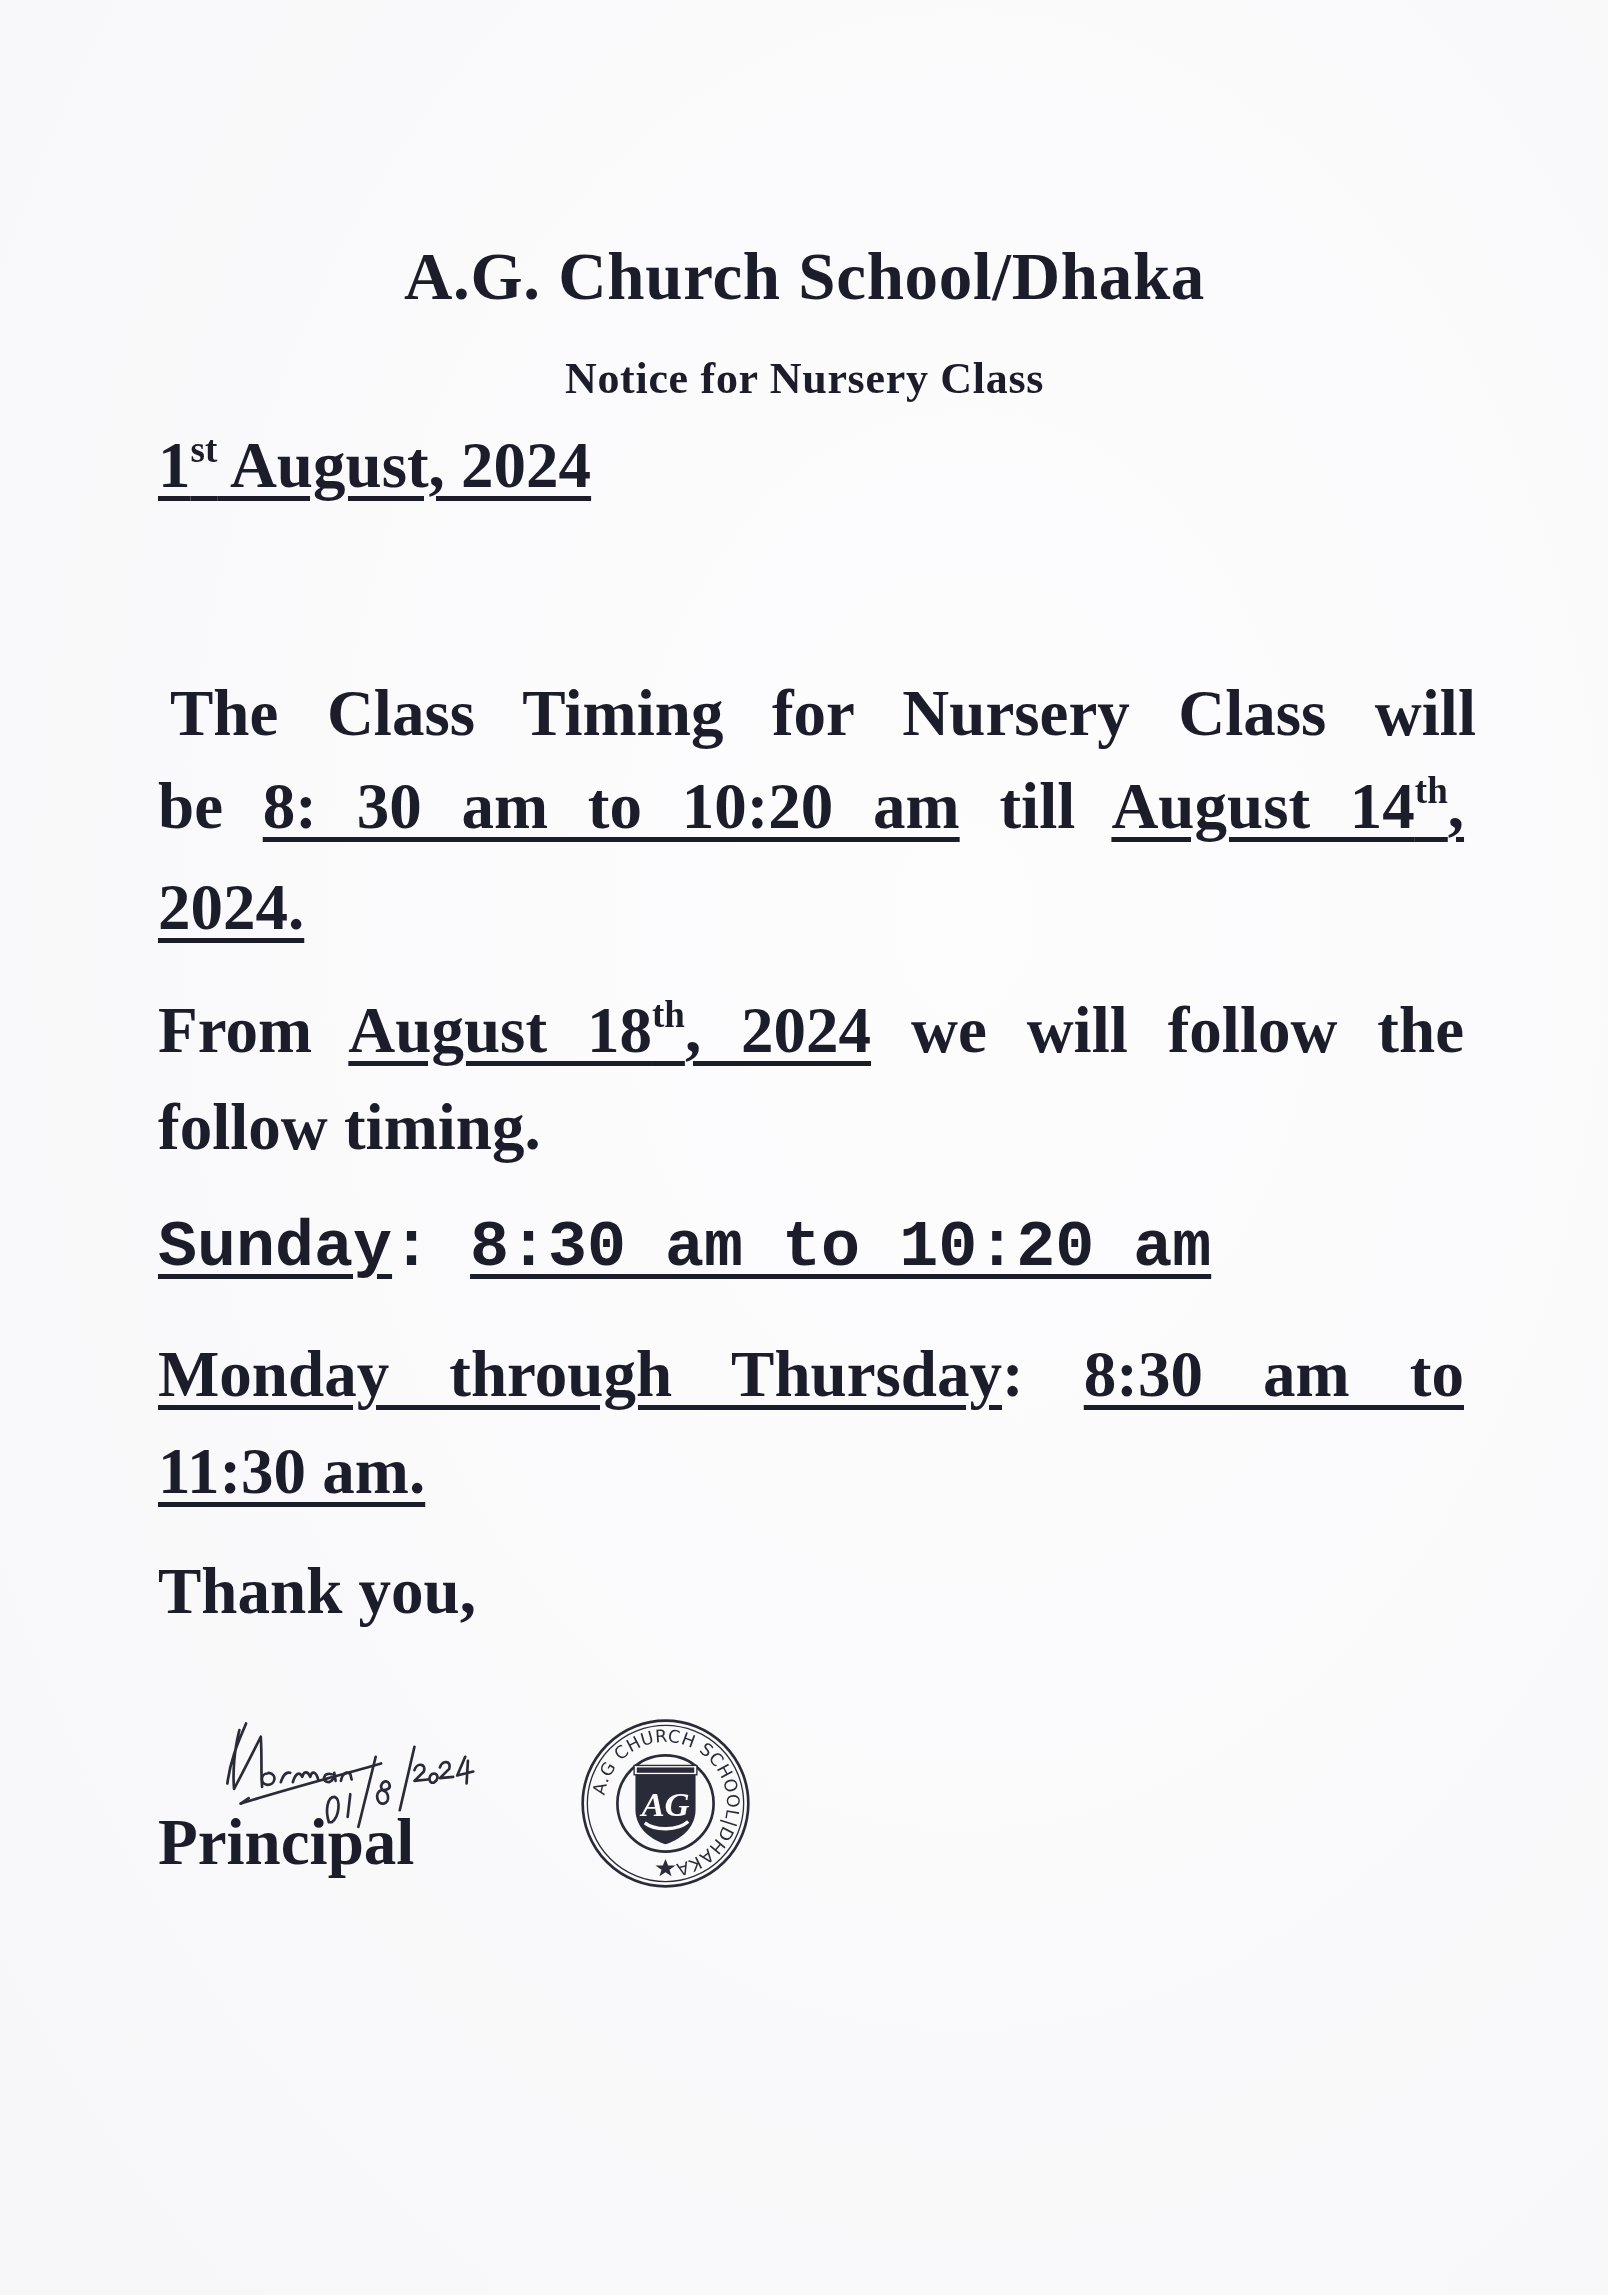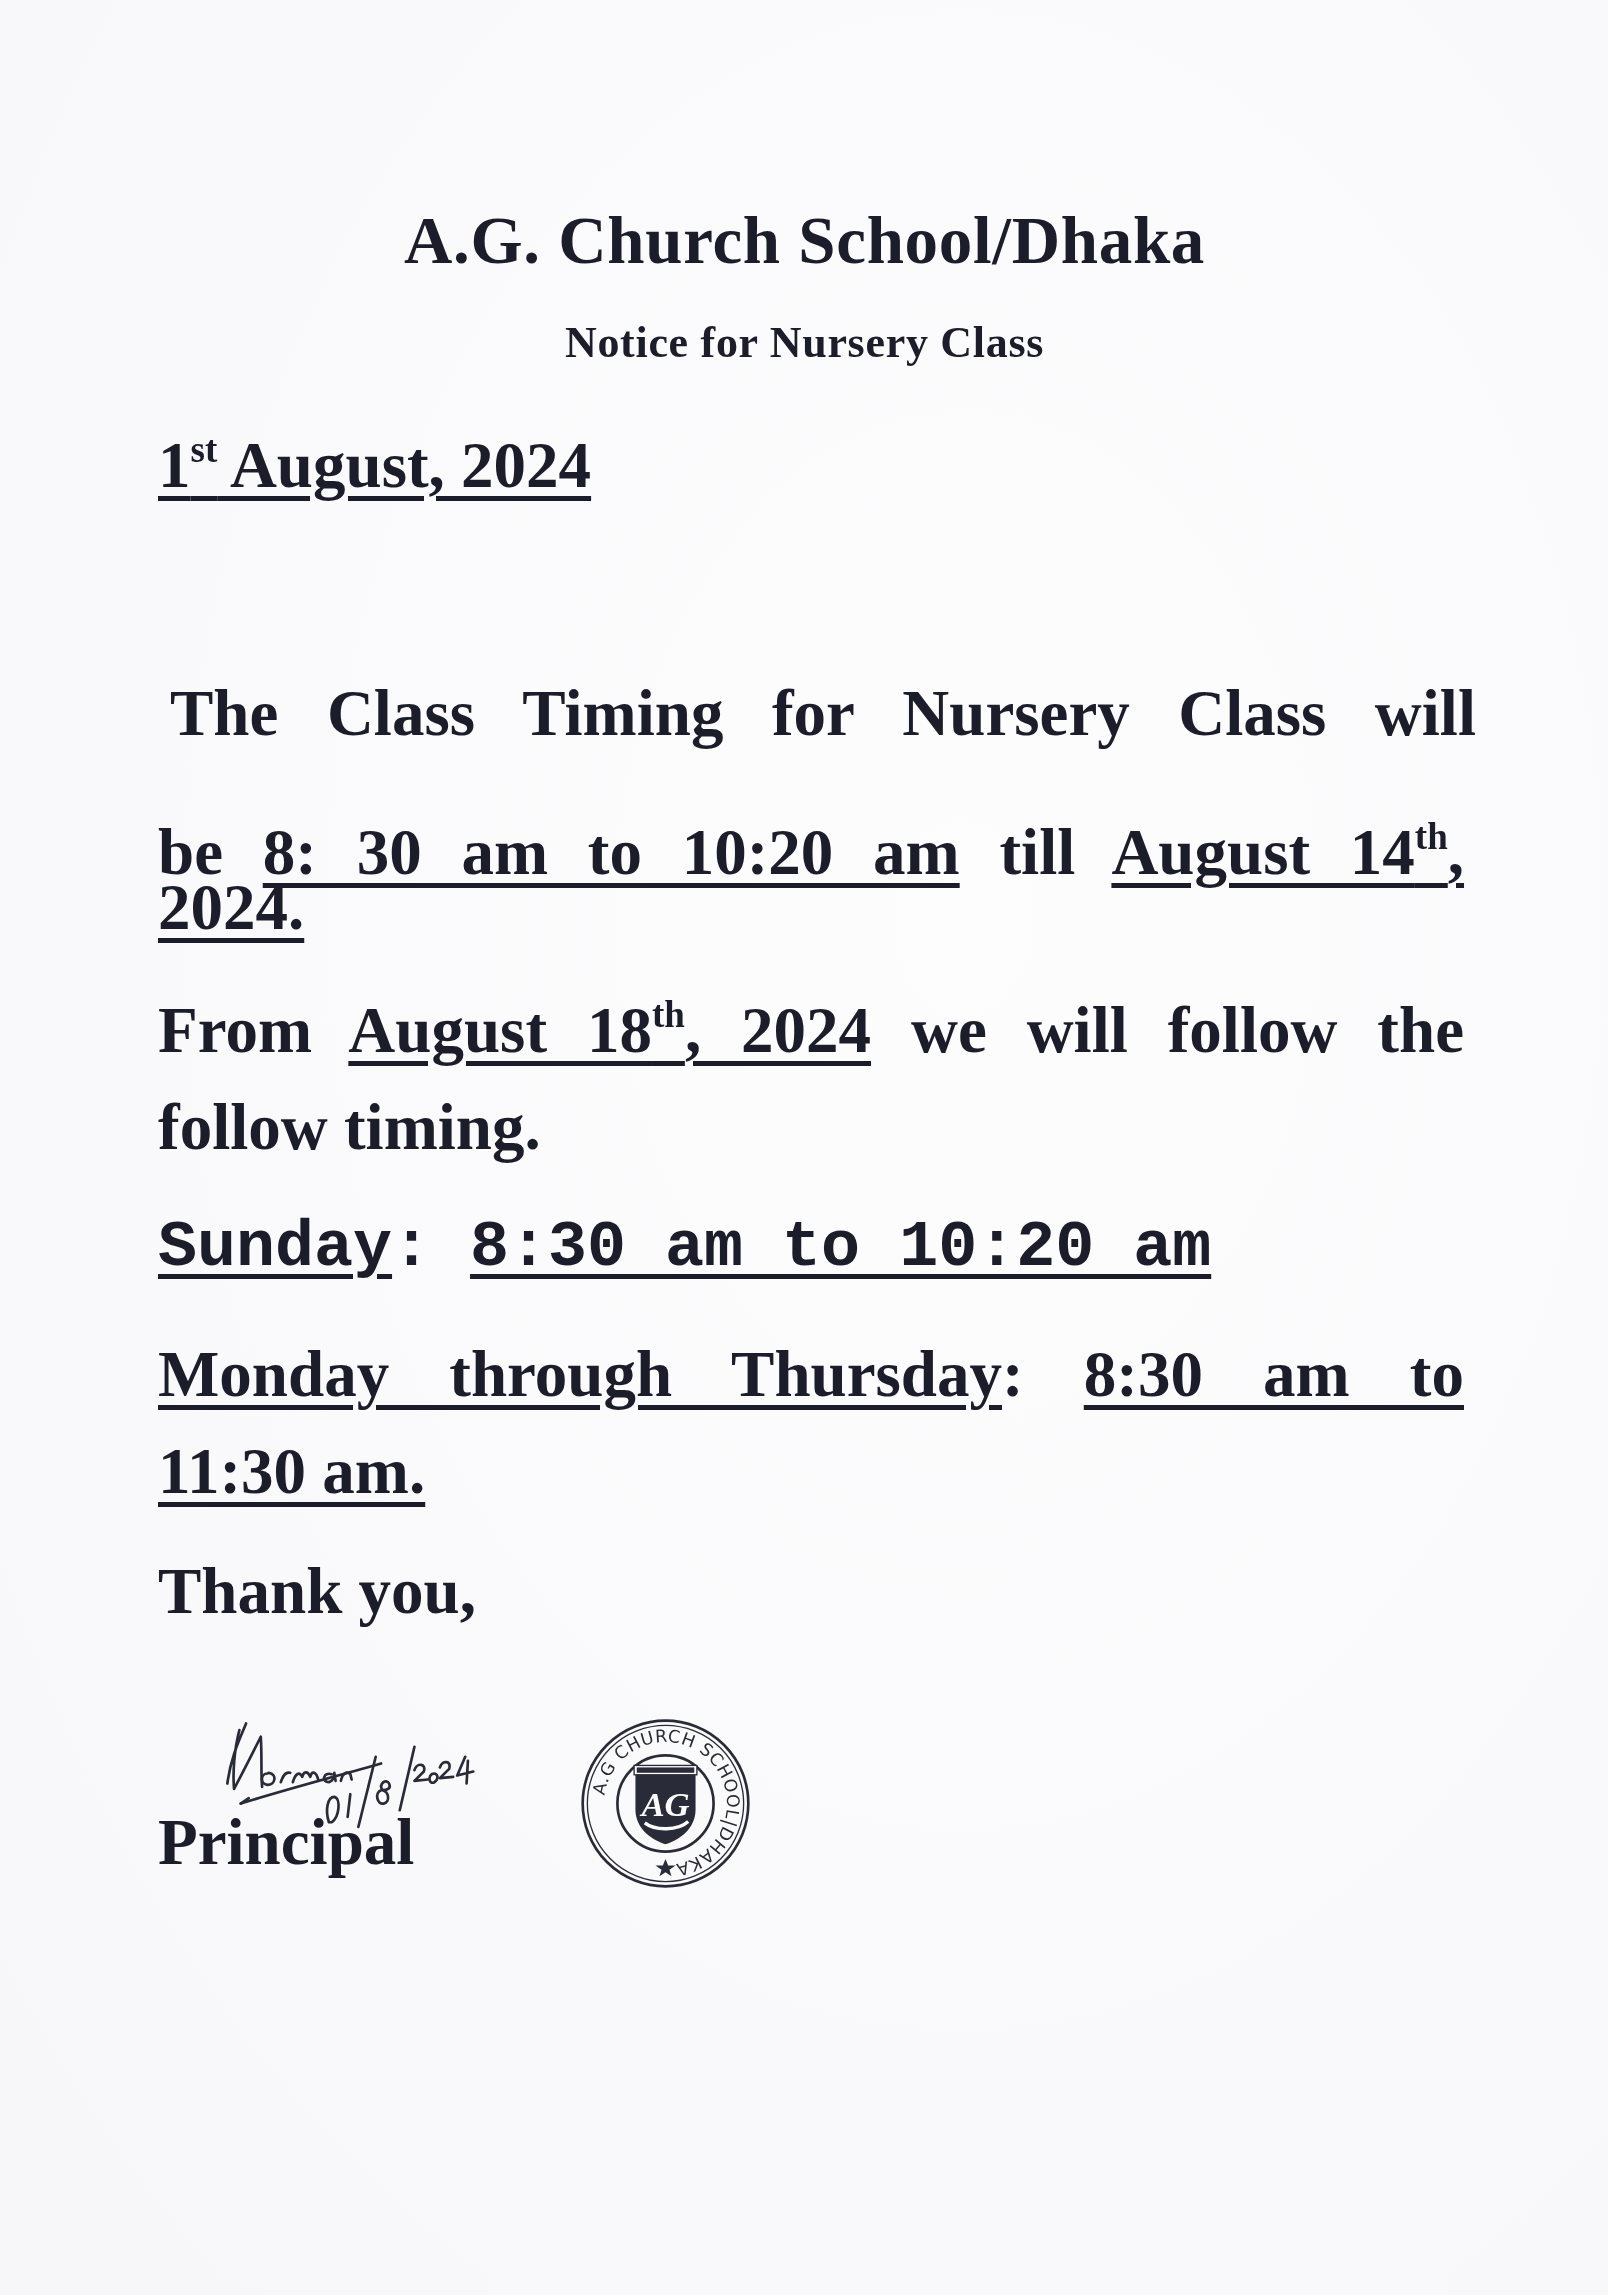--- a/index.html
+++ b/index.html
@@ -24,20 +24,21 @@
   }
   .heading {
     position: absolute;
     left: 0;
     width: 1609px;
     text-align: center;
     font-weight: bold;
     font-size: 67px;
     letter-spacing: 0.7px;
     line-height: 1;
+    margin-top: 36px;
   }
   #title { top: 207px; }
   #subtitle { top: 321px; font-size: 44px; }
 
   .line {
     position: absolute;
     left: 158px;
     font-weight: bold;
     font-size: 65px;
     line-height: 1;
@@ -56,21 +57,21 @@
   }
   sup {
     font-size: 37px;
     vertical-align: 25px;
     line-height: 0;
   }
 
   #date-line { top: 433px; }
   #greeting { top: 558px; }
   #p1-l1 { top: 681px; margin-left: 12px; }
-  #p1-l2 { top: 820px; }
+  #p1-l2 { top: 774px; }
   #p1-l3 { top: 875px; }
   #p2-l1 { top: 998px; }
   #p2-l2 { top: 1095px; }
   #sunday { top: 1216px; font-family: Liberation Mono, monospace; }
   #weekday-l1 { top: 1342px; }
   #weekday-l2 { top: 1439px; }
   #thanks { top: 1559px; }
   #principal { top: 1810px; }
 
   .signature {

